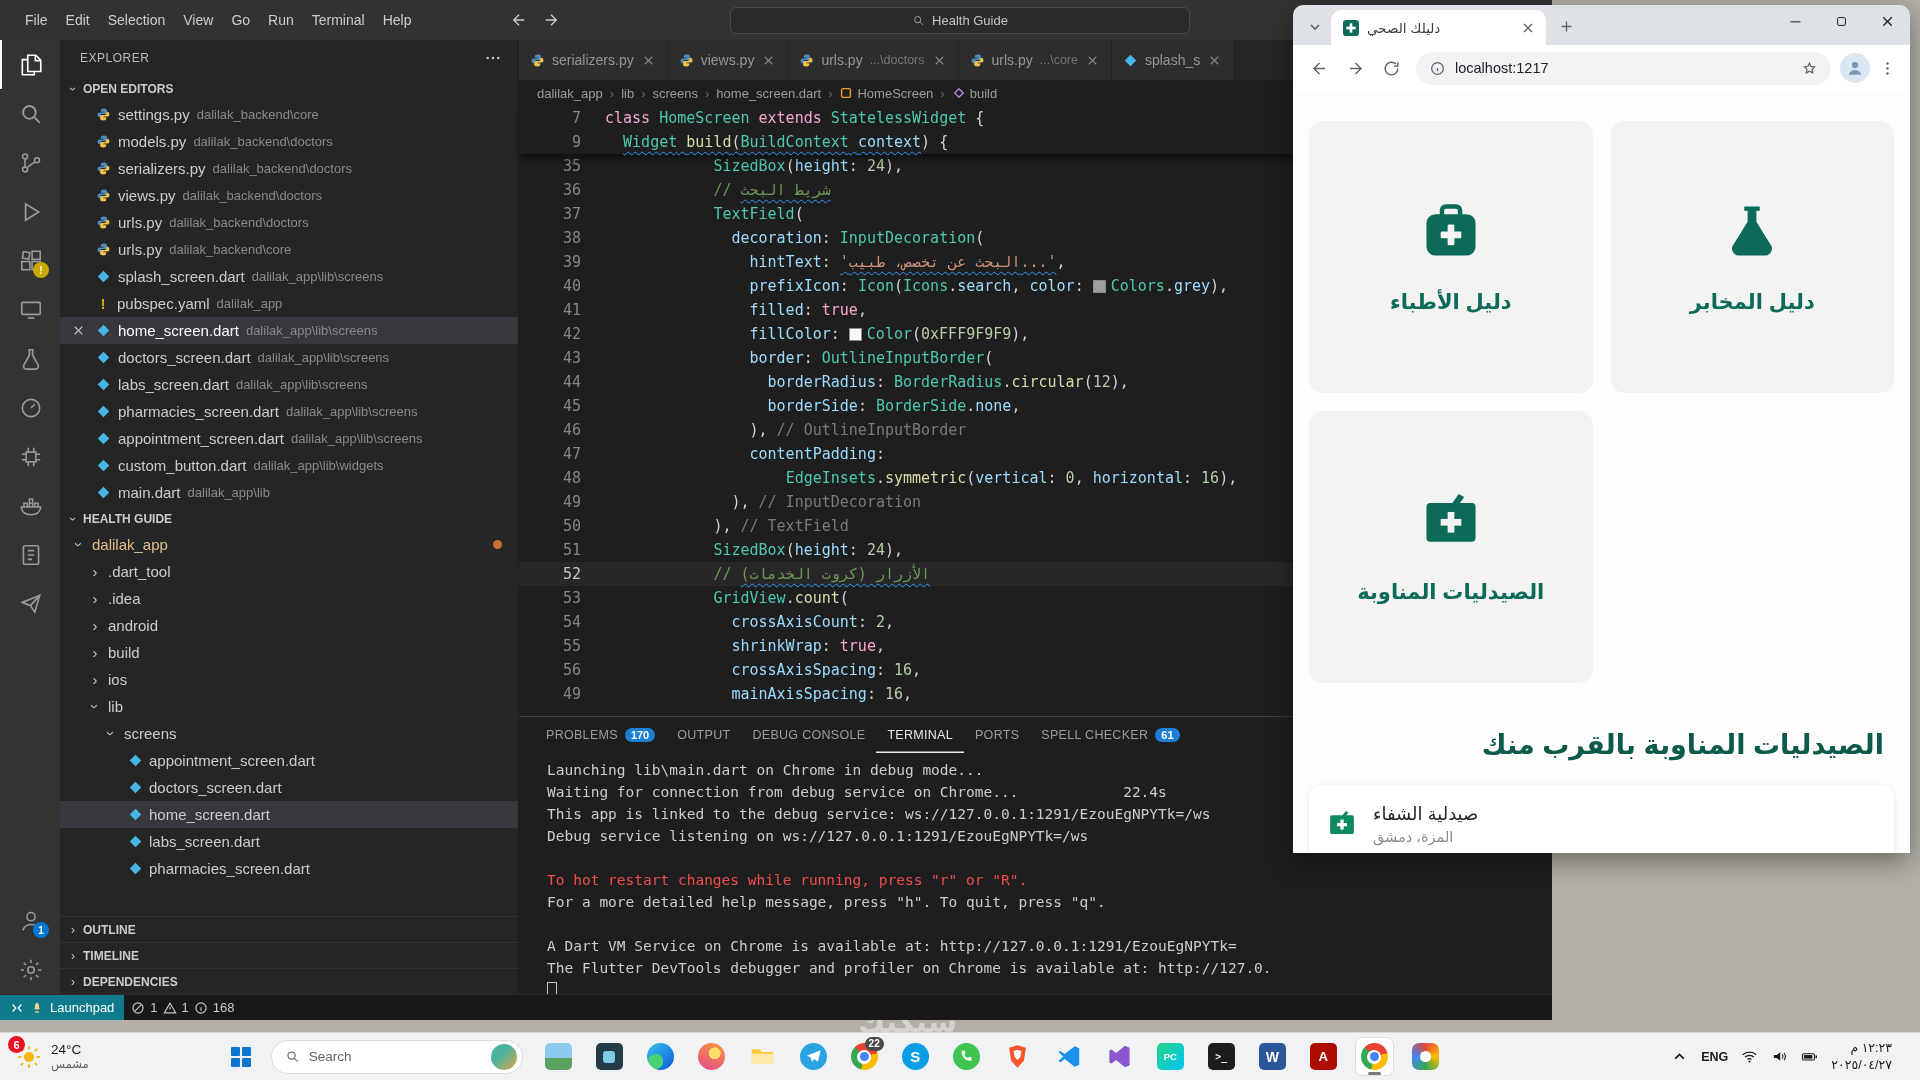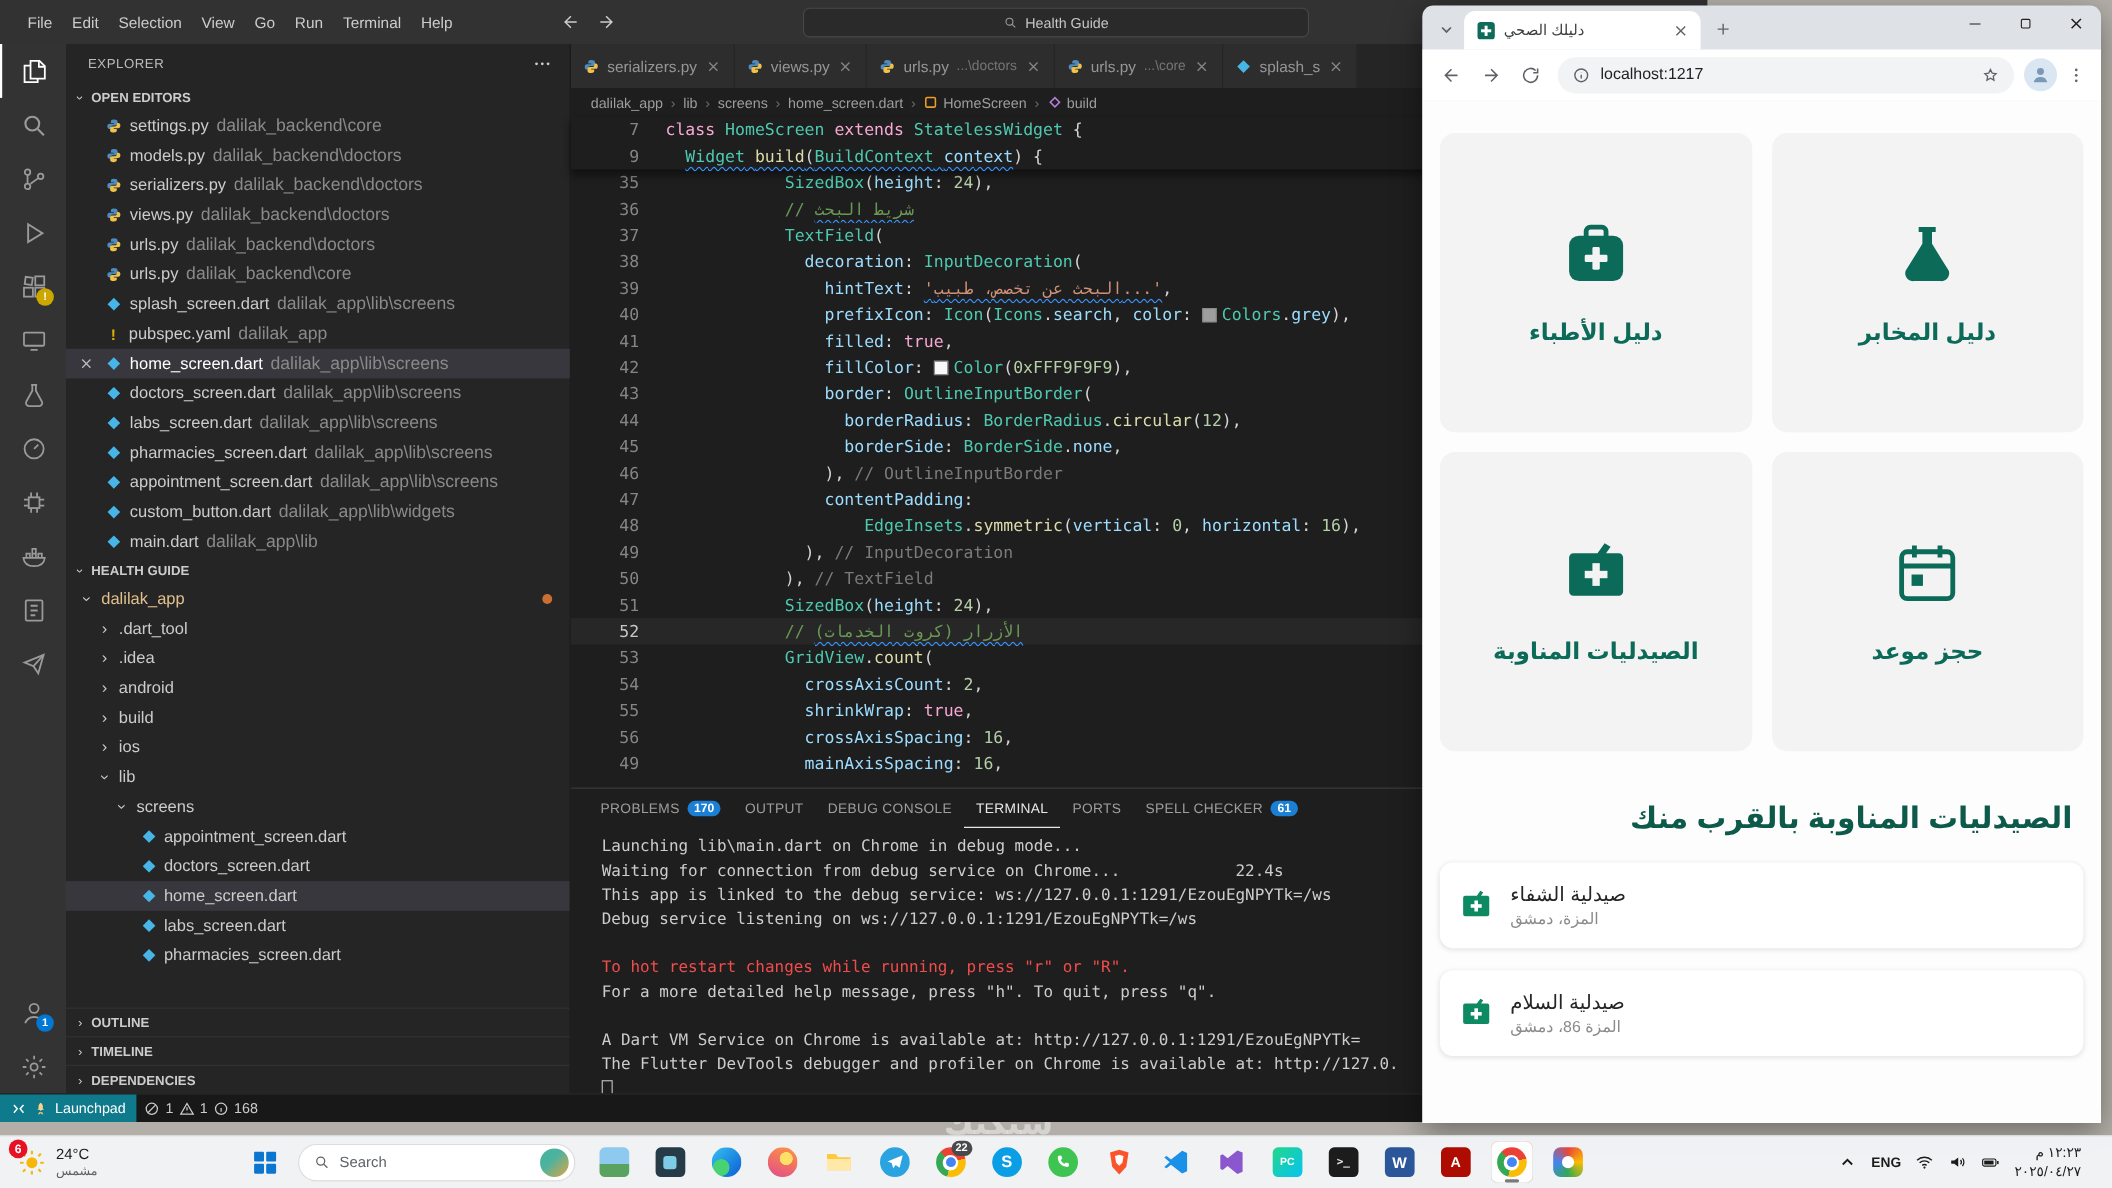--- a/index.html
+++ b/index.html
@@ -30,21 +30,21 @@
   .sidebar-head .icon{width:18px;height:18px;color:#cccccc}
   .sec-header{height:25px;display:flex;align-items:center;gap:3px;font-size:12px;font-weight:700;color:#cccccc;padding-left:6px;flex:none}
   .chev{display:inline-block;width:14px;text-align:center;color:#cccccc;font-weight:400;transition:none}
   .chev.open{transform:rotate(90deg)}
   .oe-list,.tree{flex:none}
   .oe-row{height:27px;display:flex;align-items:center;gap:7px;padding-left:36px;position:relative;white-space:nowrap;overflow:hidden}
   .oe-row.active{background:#37373d}
   .oe-row.active .oe-name{color:#ffffff}
   .oe-close{position:absolute;left:11px;top:6px;width:15px;height:15px;color:#bbbbbb}
   .oe-name{color:#cccccc}
-  .oe-path{color:#8a8a8a;font-size:16px;overflow:hidden;text-overflow:ellipsis}
+  .oe-path{color:#8a8a8a;font-size:13px;overflow:hidden;text-overflow:ellipsis}
   .yaml-warn{color:#ddb100;font-weight:700;font-size:14px;width:14px;text-align:center}
   .tree-row{height:27px;display:flex;align-items:center;gap:6px;white-space:nowrap}
   .tree-row.selected{background:#37373d}
   .tree-label.mod{color:#e2c08d}
   .mod-dot{width:9px;height:9px;border-radius:50%;background:#c96f34;margin-left:auto;margin-right:16px;flex:none}
   .bottom-secs{margin-top:auto;flex:none}
   .bottom-secs .sec-header{border-top:1px solid #333333;height:26px}
   .editor-col{flex:1;display:flex;flex-direction:column;min-width:0;background:#1e1e1e;border-left:1px solid #1e1e1e}
   .tabsbar{height:40px;background:#252526;display:flex;align-items:stretch;overflow:hidden;flex:none}
   .tab{display:flex;align-items:center;gap:7px;padding:0 11px;background:#2d2d2d;color:#969696;font-size:14px;border-right:1px solid #252526;white-space:nowrap}
@@ -77,21 +77,21 @@
   .term-line{white-space:pre;height:22px}
   .term-line.red{color:#f14c4c}
   .term-cursor{width:10px;height:18px;border:1px solid #c5c5c5;margin-top:3px}
   .statusbar{height:26px;background:#181818;border-top:1px solid #2b2b2b;display:flex;align-items:center;color:#cccccc;font-size:13px;flex:none}
   .remote{height:100%;background:#0e7a8b;display:flex;align-items:center;gap:6px;padding:0 10px;color:#ffffff}
   .remote .icon{width:14px;height:14px}
   .sb-item{display:flex;align-items:center;gap:5px;padding:0 7px;height:100%}
   .sb-item .icon{width:14px;height:14px;color:#cccccc}
 
   
-  .chrome{position:absolute;left:1293px;top:5px;width:617px;height:1016px;background:#dee1e6;border-radius:10px 10px 0 0;box-shadow:0 8px 28px rgba(0,0,0,.4);display:flex;flex-direction:column;z-index:4;overflow:hidden}
+  .chrome{position:absolute;left:1293px;top:5px;width:617px;height:848px;background:#dee1e6;border-radius:10px 10px 0 0;box-shadow:0 8px 28px rgba(0,0,0,.4);display:flex;flex-direction:column;z-index:4;overflow:hidden}
   .tabstrip{height:40px;display:flex;align-items:flex-end;padding:5px 0 0 8px;position:relative;flex:none}
   .tab-search{width:28px;height:28px;display:flex;align-items:center;justify-content:center;color:#5f6368;margin:0 2px 4px 0}
   .tab-search .icon{width:16px;height:16px}
   .btab{height:35px;background:#ffffff;border-radius:10px 10px 0 0;display:flex;align-items:center;gap:8px;padding:0 10px 0 12px;width:215px;font-size:13.5px;color:#3c4043}
   .btab .icon{width:16px;height:16px}
   .btab-title{flex:1;white-space:nowrap;overflow:hidden;direction:rtl;text-align:left}
   .btab-x{width:16px;height:16px;color:#5f6368}
   .newtab-btn{width:28px;height:28px;display:flex;align-items:center;justify-content:center;color:#5f6368;margin:0 0 5px 6px}
   .newtab-btn .icon{width:17px;height:17px}
   .win-controls{position:absolute;right:0;top:0;height:33px;display:flex}
@@ -945,28 +945,20 @@
             <div class="card-label">دليل المخابر</div>
           </div>
           <div class="card">
             <span class="card-ico"><svg viewBox="0 0 48 48">
                 <path fill="currentColor" d="M40 10h-9l3.2-4.6L30 3l-5 7H8a3 3 0 0 0-3 3v24a3 3 0 0 0 3 3h32a3 3 0 0 0 3-3V13a3 3 0 0 0-3-3z"></path>
                 <rect x="21.4" y="17" width="5.2" height="16" fill="#f3f3f3"></rect>
                 <rect x="16" y="22.4" width="16" height="5.2" fill="#f3f3f3"></rect>
               </svg></span>
             <div class="card-label">الصيدليات المناوبة</div>
           </div>
-          <div class="card">
-            <span class="card-ico"><svg viewBox="0 0 48 48" fill="none" stroke="currentColor" stroke-width="3.4">
-                <rect x="6" y="9" width="36" height="33" rx="4"></rect>
-                <path d="M6 19h36M15 4.5V13M33 4.5V13"></path>
-                <rect x="13" y="25" width="8" height="8" fill="currentColor" stroke="none"></rect>
-              </svg></span>
-            <div class="card-label">حجز موعد</div>
-          </div>
         </div>
       <div class="section-title">الصيدليات المناوبة بالقرب منك</div>
       <div id="ph-list">
           <div class="ph-row">
             <span class="ph-ico"><svg viewBox="0 0 48 48">
                 <path fill="currentColor" d="M40 10h-9l3.2-4.6L30 3l-5 7H8a3 3 0 0 0-3 3v24a3 3 0 0 0 3 3h32a3 3 0 0 0 3-3V13a3 3 0 0 0-3-3z"></path>
                 <rect x="21.4" y="17" width="5.2" height="16" fill="#ffffff"></rect>
                 <rect x="16" y="22.4" width="16" height="5.2" fill="#ffffff"></rect>
               </svg></span>
             <div>

